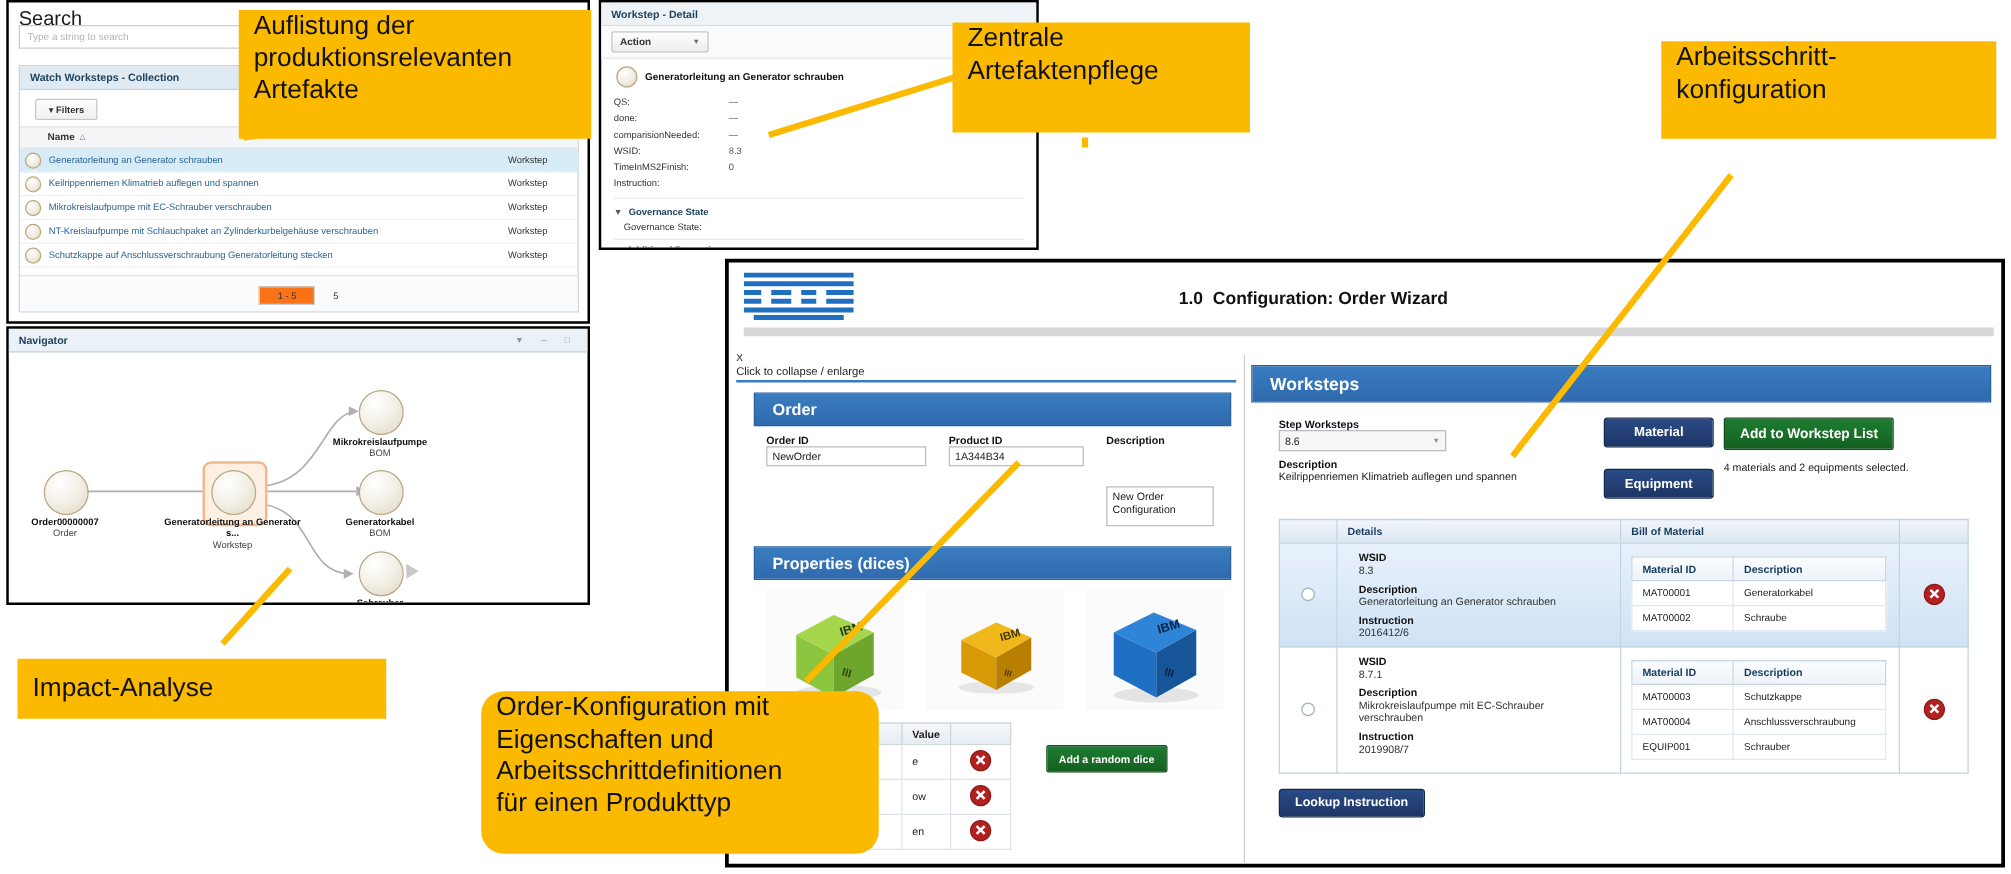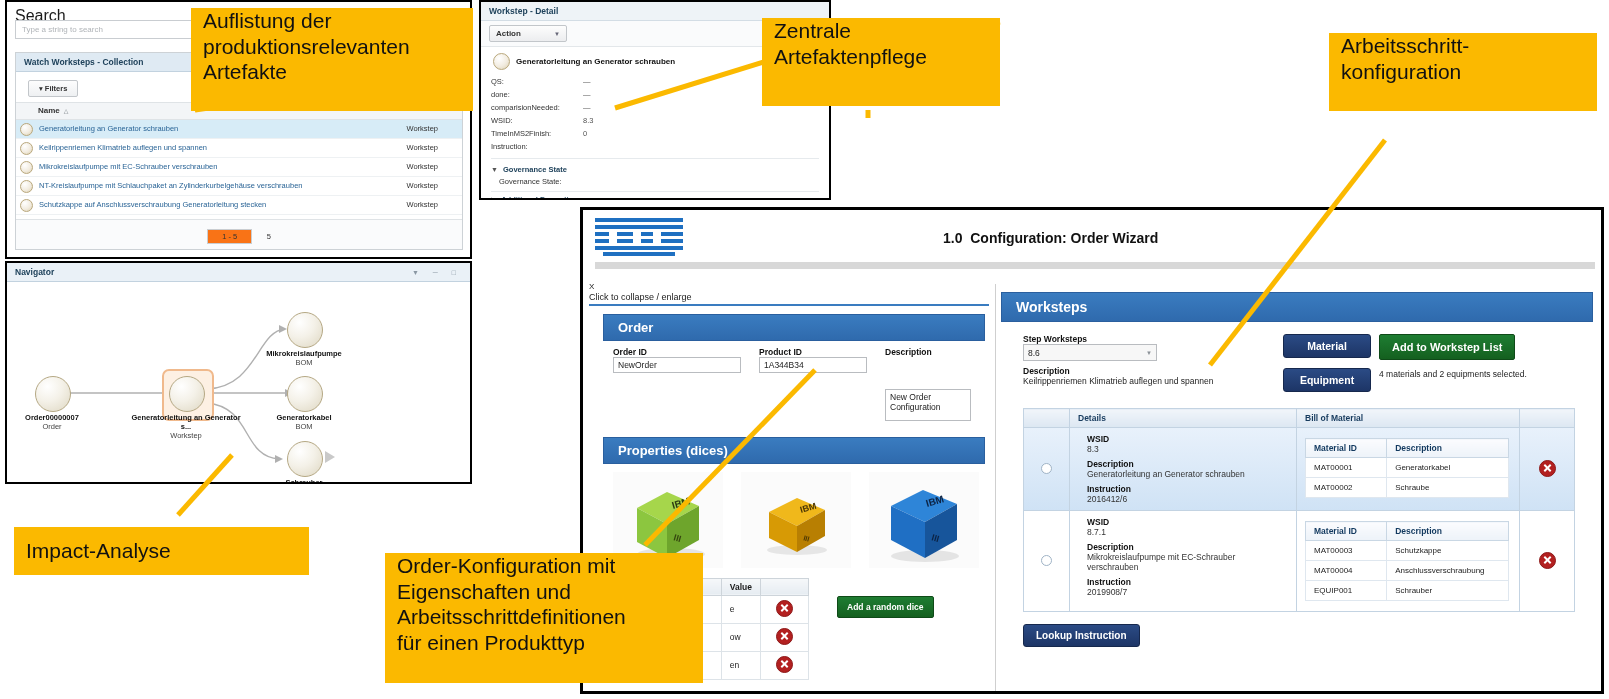--- a/index.html
+++ b/index.html
@@ -394,21 +394,21 @@
         <div class="finput" style="width:134px;height:17px;background:#f7f7f7;display:flex;align-items:center;justify-content:space-between;">
           <span>8.6</span>
           <span style="font-size:6px;color:#8c9298;">▼</span>
         </div>
         <div class="flabel" style="margin-top:5px;">Description</div>
         <div style="font-size:8.5px;color:#222;">Keilrippenriemen Klimatrieb auflegen und spannen</div>
       </div>
 
       <div style="width:96px;">
         <span class="btn-navy" style="width:62px;">Material</span>
-        <span class="btn-navy" style="width:62px;margin-top:10px;">Equipment</span>
+        <span class="btn-navy" style="width:62px;margin-top:17px;">Equipment</span>
       </div>
 
       <div>
         <span class="btn-green">Add to Workstep List</span>
         <div style="font-size:8.5px;color:#222;margin-top:9px;">4 materials and 2 equipments selected.</div>
       </div>
     </div>
 
     <div style="margin:16px 0 0 22px;width:552px;">
       <table class="wtbl">
@@ -525,16 +525,16 @@
 Artefakte</div>
 
 <div class="callout" style="left:762px;top:18px;width:238px;height:88px;">Zentrale
 Artefaktenpflege</div>
 
 <div class="callout" style="left:1329px;top:33px;width:268px;height:78px;">Arbeitsschritt-
 konfiguration</div>
 
 <div class="callout" style="left:14px;top:527px;width:295px;height:48px;display:flex;align-items:center;">Impact-Analyse</div>
 
-<div class="callout" style="left:385px;top:553px;width:318px;height:130px;">Order-Konfiguration mit
+<div class="callout" style="left:385px;top:553px;width:318px;height:130px;border-radius:18px;">Order-Konfiguration mit
 Eigenschaften und
 Arbeitsschrittdefinitionen
 für einen Produkttyp</div>
 
 </body></html>

